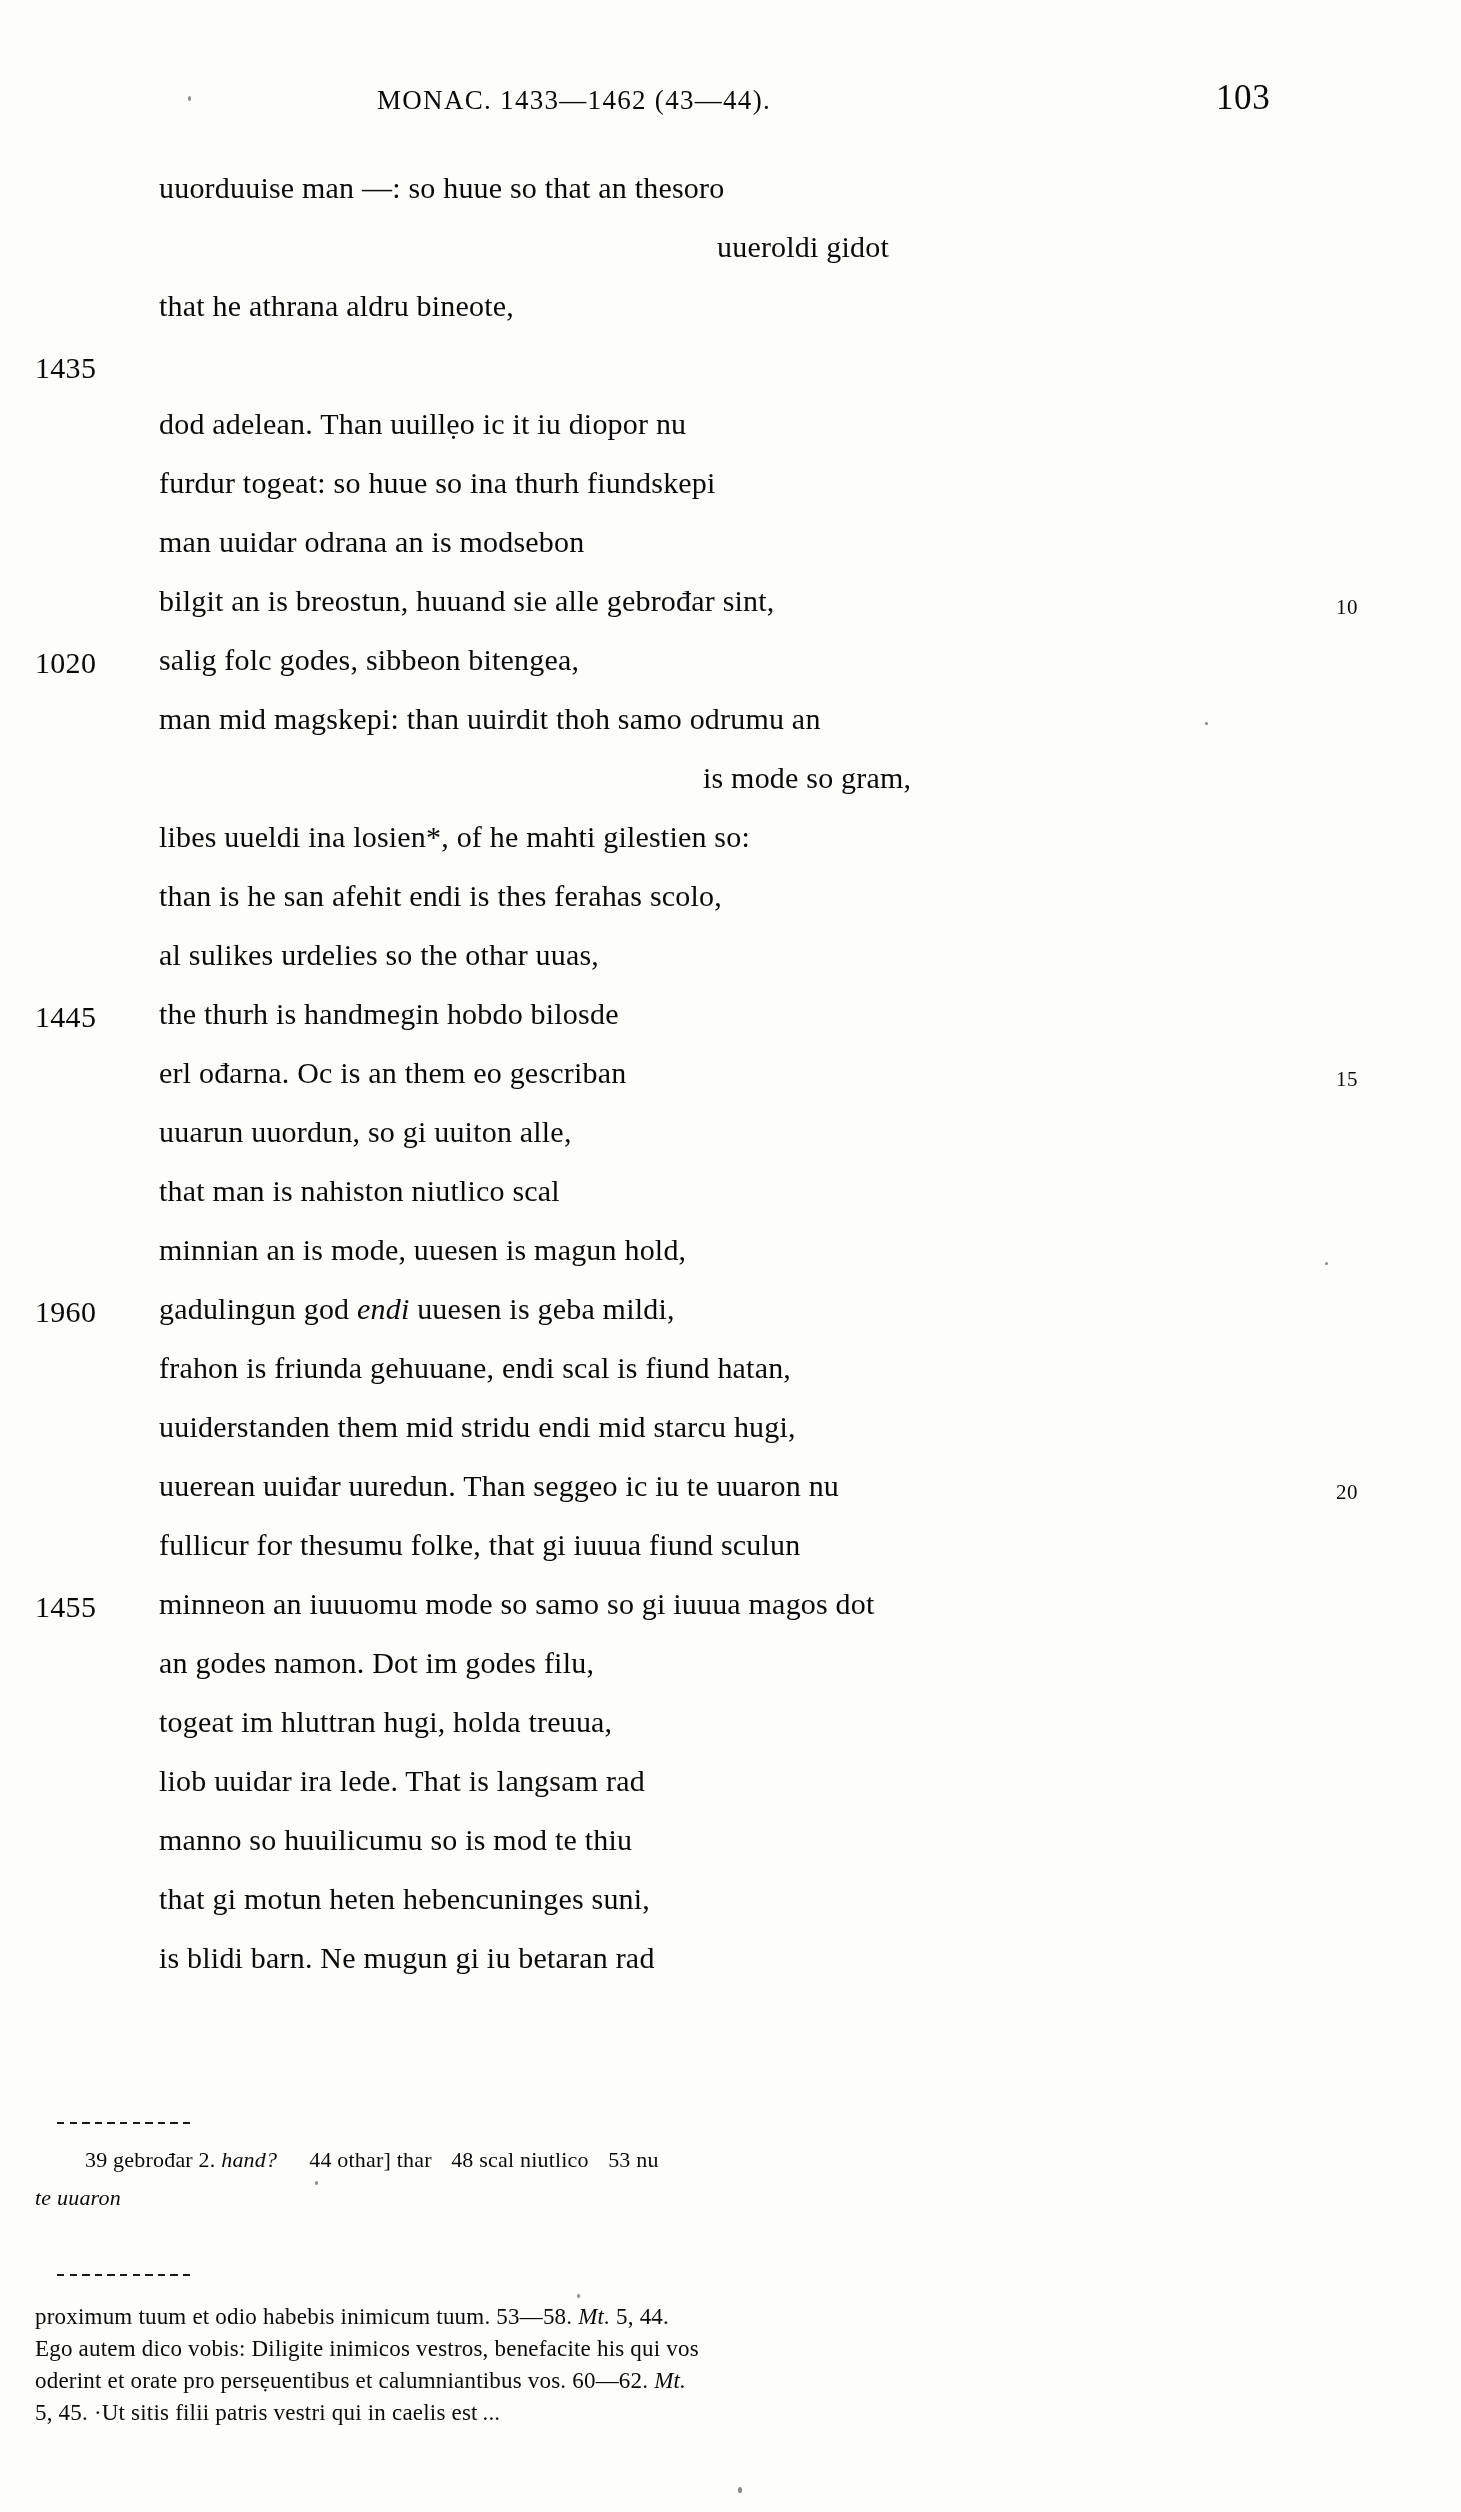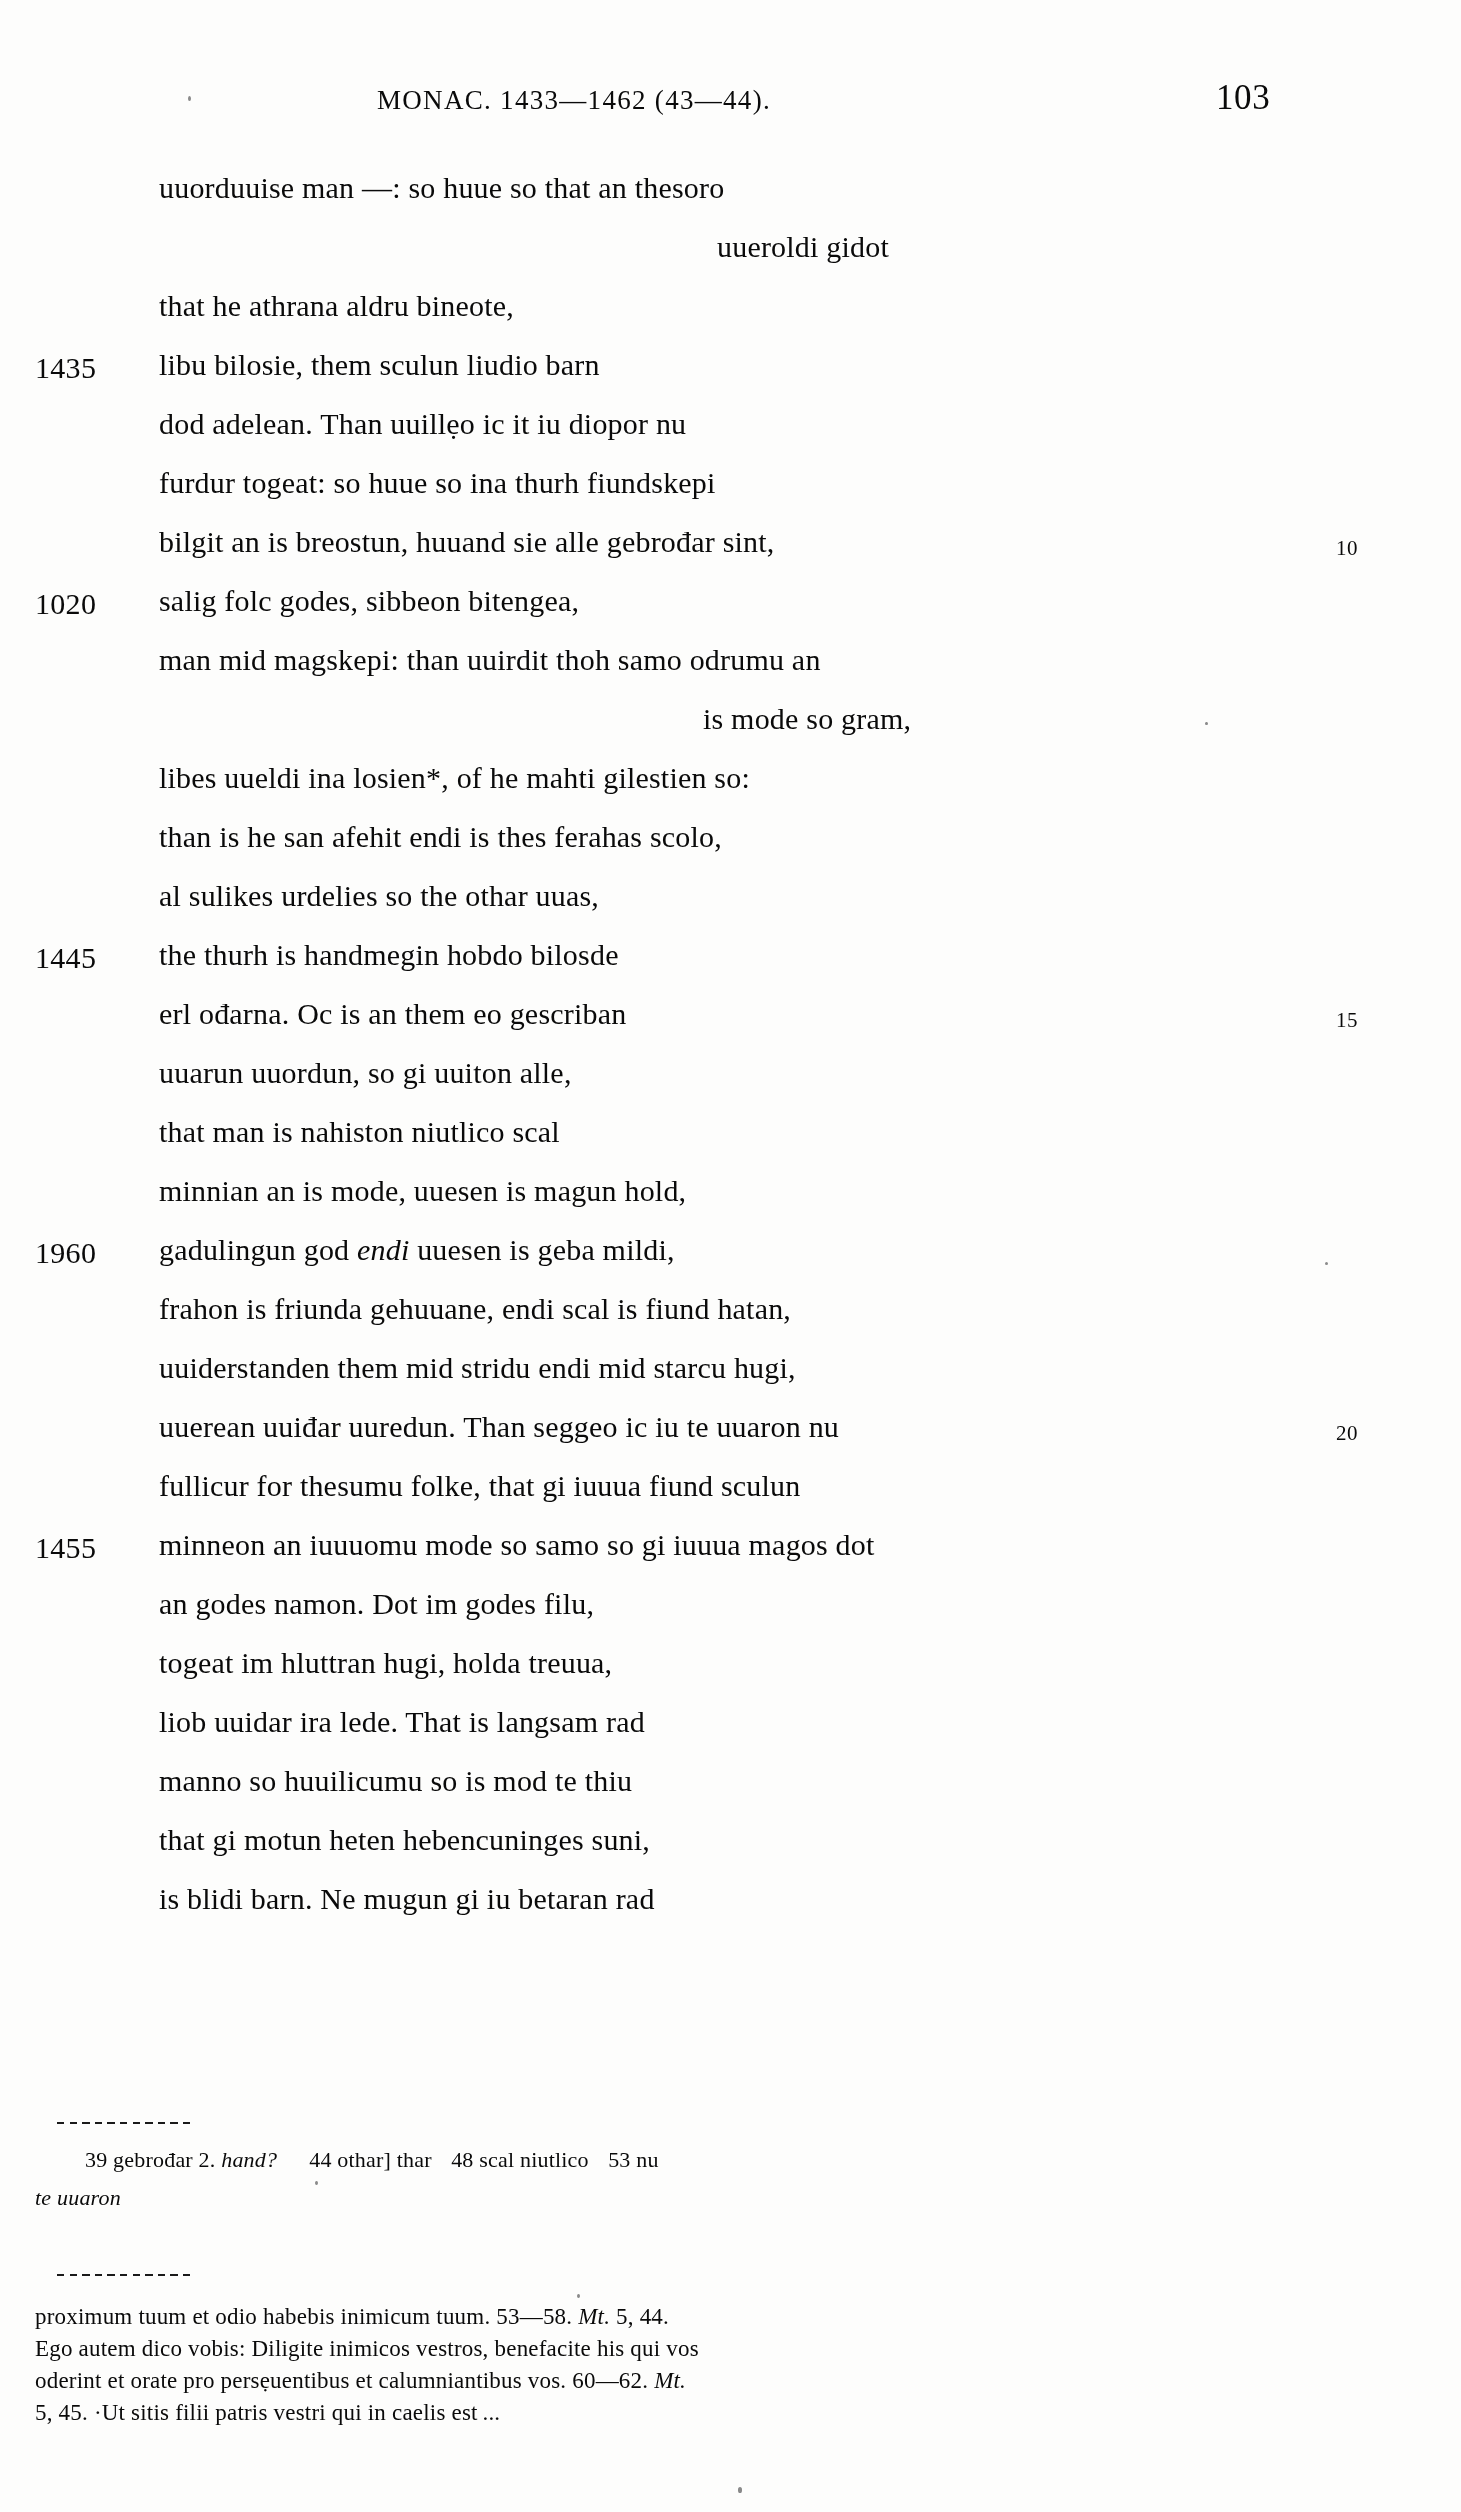--- a/index.html
+++ b/index.html
@@ -144,27 +144,29 @@
         <span class="vtext">uuorduuise man  —:    so huue so that an thesoro</span>
       </div>
       <div class="vline">
         <span class="vtext ind-mid">uueroldi gidot</span>
       </div>
       <div class="vline">
         <span class="vtext">that he athrana    aldru bineote,</span>
       </div>
       <div class="vline">
         <span class="lineno">1435</span>
-        <span class="vtext">libu bilosie,   them sculun liudio barn</span>
       </div>
       <div class="vline">
         <span class="vtext">dod adelean.   Than uuillẹo ic it iu diopor nu</span>
       </div>
       <div class="vline">
         <span class="vtext">furdur togeat:   so huue so ina thurh fiundskepi</span>
+      </div>
+      <div class="vline">
+        <span class="vtext">man uuidar odrana   an is modsebon</span>
       </div>
       <div class="vline">
         <span class="vtext">bilgit an is breostun,   huuand sie alle gebrođar sint,</span>
         <span class="marg">10</span>
       </div>
       <div class="vline">
         <span class="lineno">1020</span>
         <span class="vtext">salig folc godes,   sibbeon bitengea,</span>
       </div>
       <div class="vline">

